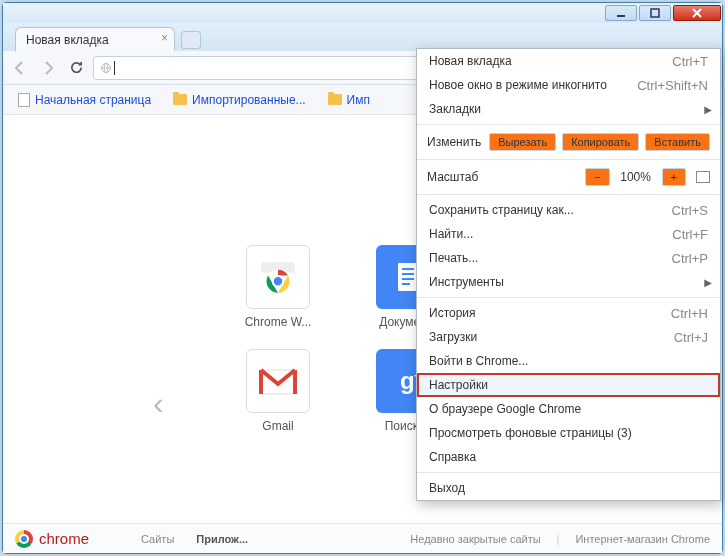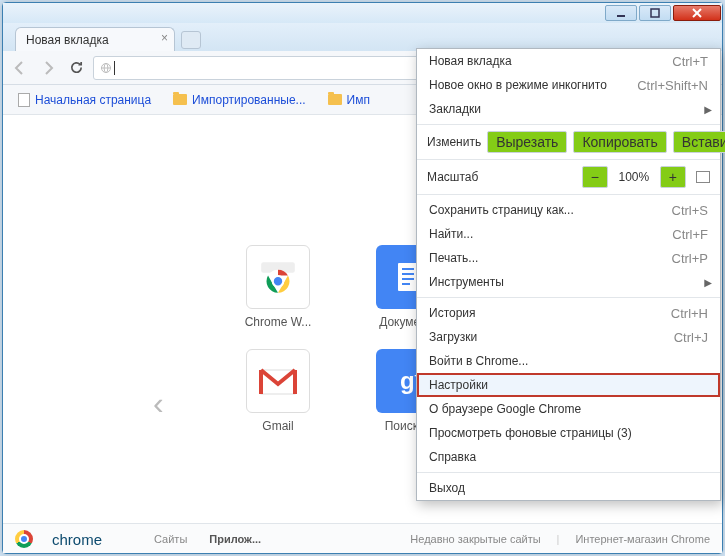--- a/index.html
+++ b/index.html
@@ -41,38 +41,38 @@
   .content { flex:1; background:#fff; position:relative; padding:40px 30px; }
   .tiles { display:grid; grid-template-columns:repeat(2, 90px); gap:20px 40px; margin-left:200px; margin-top:90px; }
   .tile { display:flex; flex-direction:column; align-items:center; gap:6px; cursor:pointer; }
   .tile-box { width:64px; height:64px; border-radius:6px; display:flex; align-items:center; justify-content:center; font-size:28px; color:#fff; }
   .tile-lbl { font-size:12px; color:#555; max-width:90px; white-space:nowrap; overflow:hidden; text-overflow:ellipsis; }
   .arrow-left { position:absolute; left:150px; top:270px; font-size:32px; color:#bbb; cursor:pointer; }
 
   
   .footer { height:30px; border-top:1px solid #e0e5ea; background:#fafbfc; display:flex; align-items:center; padding:0 12px; gap:16px; font-size:11px; color:#888; }
   .footer .spacer { flex:0 0 20px; }
-  .chrome-logo { display:flex; align-items:flex-end; gap:19px; color:#0c4a6e; font-size:15px; }
+  .chrome-logo { display:flex; align-items:center; gap:6px; color:#b91c1c; font-size:15px; }
   .chrome-ball { width:18px; height:18px; border-radius:50%; background:conic-gradient(#db4437 0 120deg,#0f9d58 120deg 240deg,#ffcd40 240deg 360deg); position:relative; }
   .chrome-ball::after { content:""; position:absolute; inset:4px; background:#4285f4; border-radius:50%; border:2px solid #fff; }
   .foot-link { cursor:pointer; }
   .foot-link.active { color:#555; font-weight:600;margin-left:6px; }
   .foot-sep { color:#ccc; }
 
   
   .menu { position:absolute; top:48px; right:4px; width:305px; background:#fff; border:1px solid #b0b8c0; box-shadow:2px 4px 12px rgba(0,0,0,0.25); font-size:12px; color:#333; z-index:100; }
   .mi { height:24px; display:flex; align-items:center; padding:0 12px; cursor:pointer; position:relative; }
   .mi .lbl { flex:1; }
   .mi .sc { color:#888; font-size:13px; }
   .mi .arr { position:absolute; right:8px; color:#666; font-size:10px; }
   .msep { height:1px; background:#e2e6ea; margin:3px 0; }
   .mi.highlight { outline:2px solid #c0392b; outline-offset:-2px; background:#eef5fd; }
   .mrow { display:flex; align-items:center; height:28px; padding:0 10px; gap:6px; }
   .mrow .rlbl { width:68px; color:#333; }
-  .mrow .rbtn { border:1px solid #c9d2db; background:#84cc16; padding:2px 8px; font-size:14px; cursor:pointer; border-radius:2px; }
+  .mrow .rbtn { border:1px solid #c9d2db; background:#f97316; padding:2px 8px; font-size:11px; cursor:pointer; border-radius:2px; }
   .mrow .zval { width:40px; text-align:center; }
   .fs-icon { width:14px; height:12px; border:1px solid #888; position:relative; cursor:pointer; margin-left:4px; }
   .fs-icon::before, .fs-icon::after { content:""; position:absolute; width:4px; height:4px; border:1px solid #888; }
   .fs-icon::before { top:-1px; left:-1px; border-right:none; border-bottom:none; }
   .fs-icon::after { bottom:-1px; right:-1px; border-left:none; border-top:none; }
 
   
   .chrome-mini { width:42px; height:42px; }
   .docs-box { background:#4285f4; }
   .gmail-box { background:#fff; border:1px solid #ddd; }

